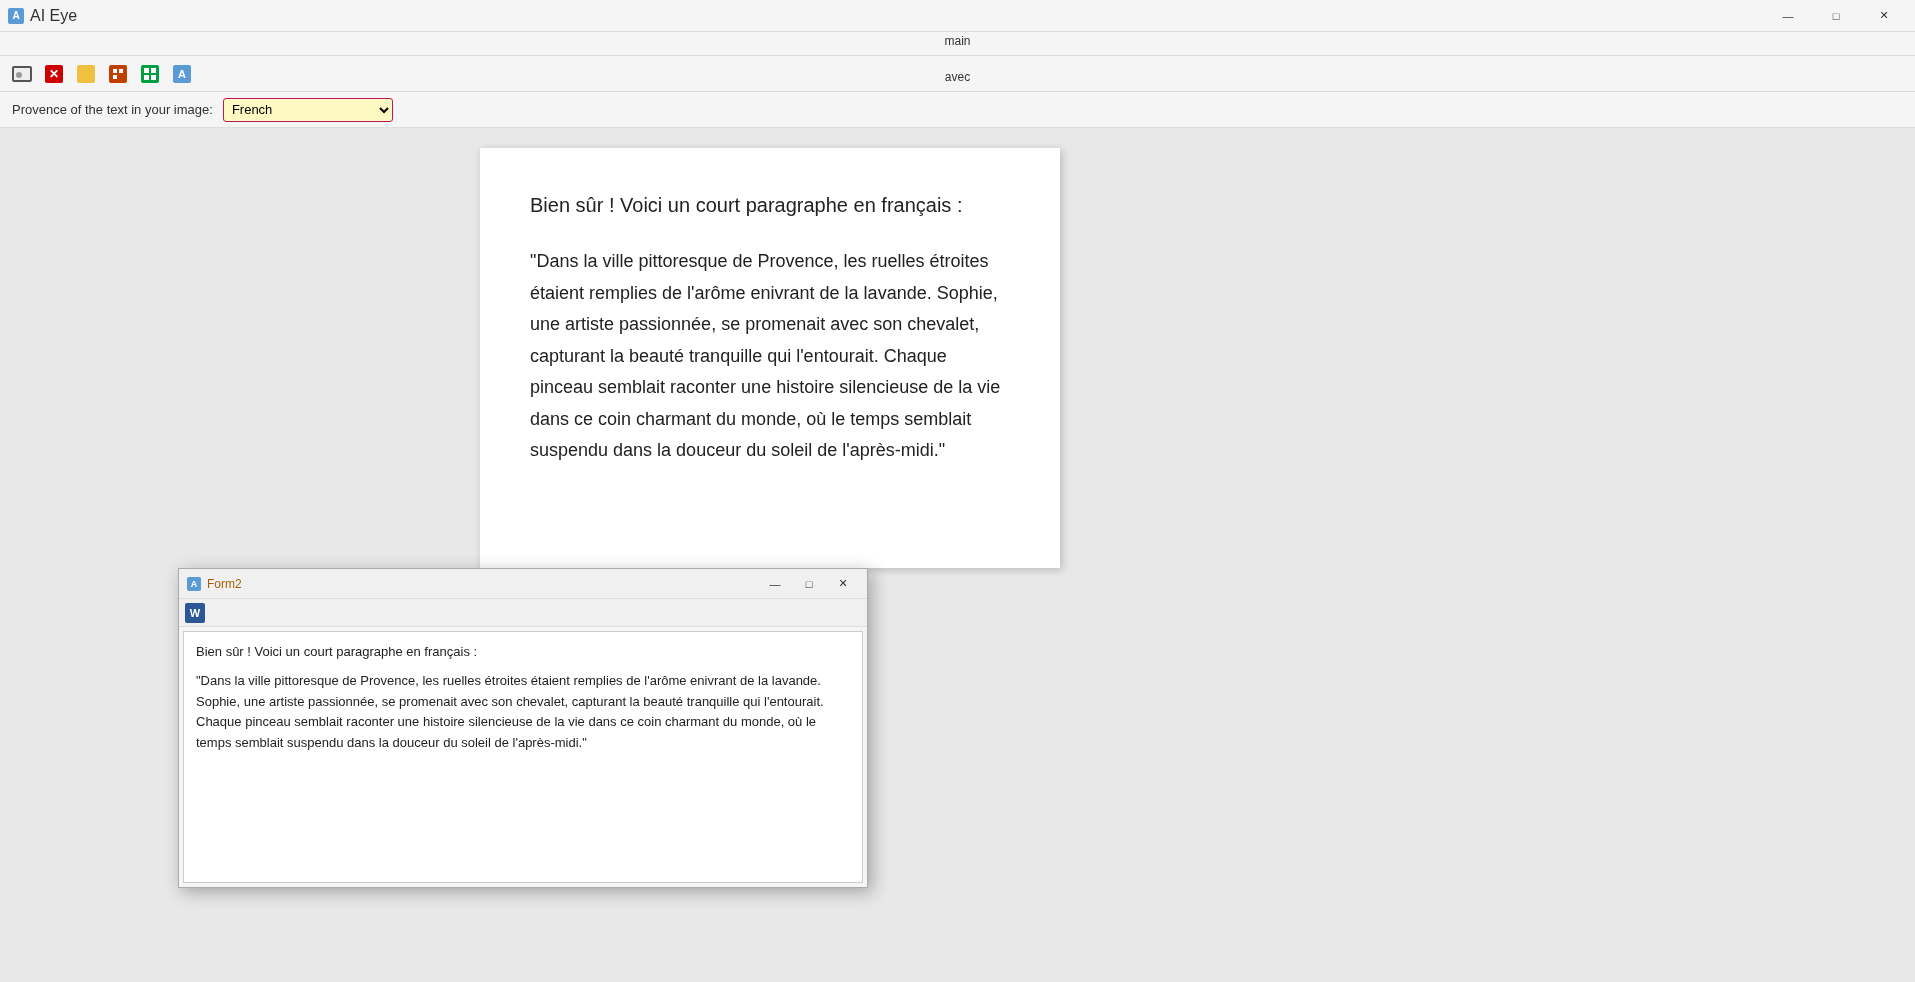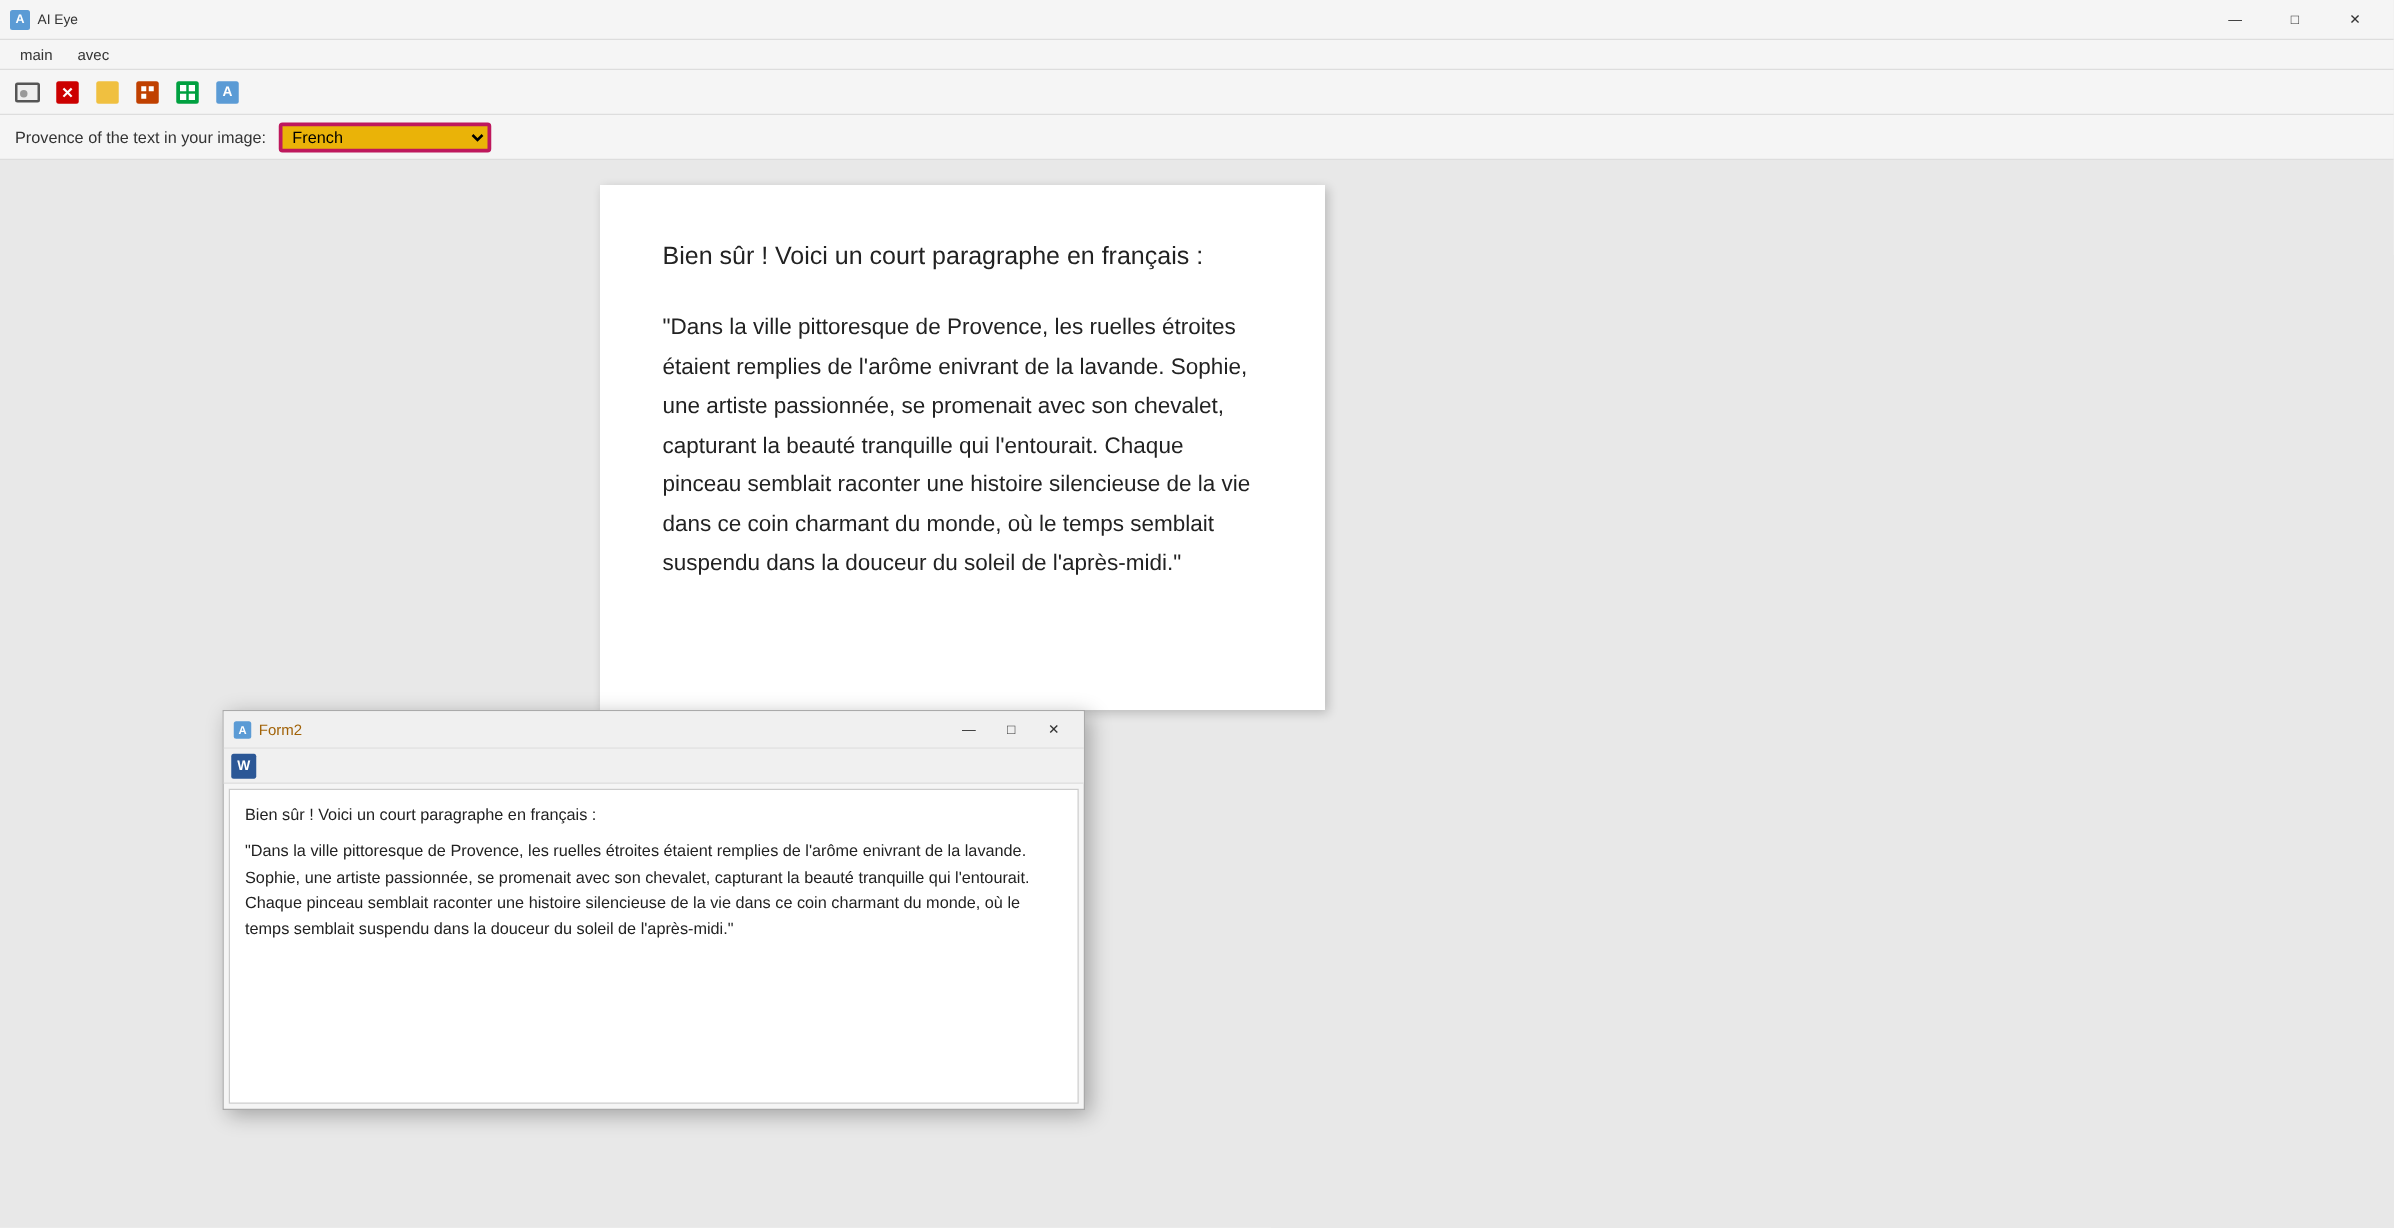--- a/index.html
+++ b/index.html
@@ -38,21 +38,21 @@
       border-radius: 2px;
       display: flex;
       align-items: center;
       justify-content: center;
       font-size: 10px;
       color: white;
       font-weight: bold;
     }
 
     .title-text {
-      font-size: 11px;
+      font-size: 16px;
       color: #333;
     }
 
     .title-bar-controls {
       display: flex;
       gap: 2px;
     }
 
     .title-ctrl-btn {
       width: 46px;
@@ -67,22 +67,23 @@
       color: #333;
     }
 
     
     .menu-bar {
       background: #f5f5f5;
       height: 24px;
       display: flex;
       align-items: center;
       padding: 0 8px;
-      gap: 4px;
-      border-bottom: 1px solid #ddd;
+      gap: 18px;
+      border-bottom: 1px solid #ddd;
+      flex-direction: column;
     }
 
     .menu-item {
       font-size: 12px;
       padding: 2px 8px;
       cursor: pointer;
       color: #333;
       border-radius: 2px;
     }
 
@@ -122,24 +123,24 @@
 
     .lang-label {
       font-size: 13px;
       color: #333;
     }
 
     .lang-select {
       width: 170px;
       height: 24px;
       font-size: 13px;
-      border: 3px solid #be185d;
+      border: 1px solid #be185d;
       border-radius: 3px;
       padding: 0 4px;
-      background: #eab308;
+      background: #fef9c3;
       cursor: pointer;
     }
 
     
     .main-content {
       background: #e8e8e8;
       width: 100%;
       height: calc(982px - 32px - 24px - 36px - 36px);
       position: relative;
       overflow: hidden;

